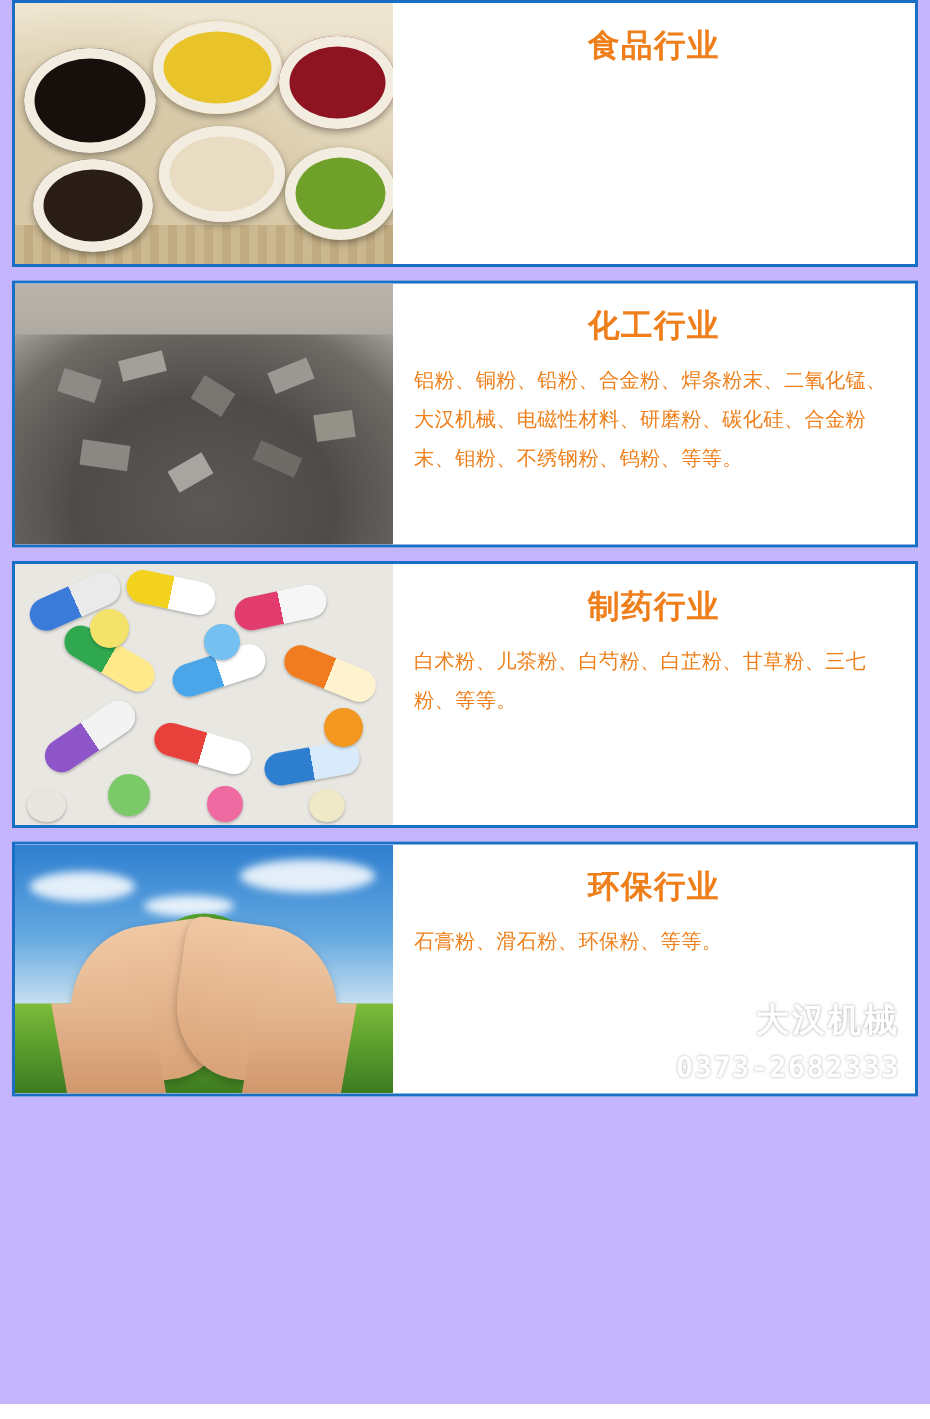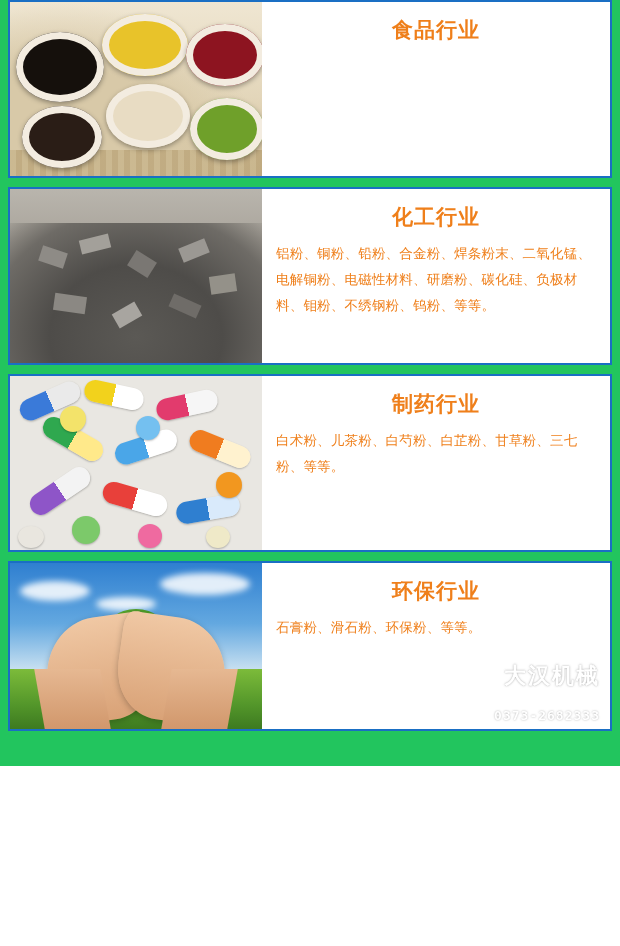--- a/index.html
+++ b/index.html
@@ -3,23 +3,23 @@
 <meta charset="utf-8">
 <style>
   * { box-sizing: border-box; }
   html, body {
     margin: 0; padding: 0;
     background: #ffffff;
     font-family: "Liberation Sans", "DejaVu Sans", sans-serif;
   }
   .page {
     width: 620px;
-    height: 766px;
+    height: 936px;
     position: relative;
-    background: #22c55e;
+    background: #c4b5fd;
     overflow: hidden;
   }
   .card {
     position: relative;
     margin: 0 8px 9px 8px;
     border: 2px solid #1a6fc4;
     background: #ffffff;
     display: flex;
     align-items: stretch;
     overflow: hidden;
@@ -180,24 +180,24 @@
     color: #ffffff;
     letter-spacing: 2px;
     text-shadow: 0 0 2px rgba(120,120,120,.7);
   }
   .logo-en {
     font-size: 9px; color: #ffffff; letter-spacing: 3px;
     margin-left: 2px; margin-top: -3px;
   }
   .logo-phone {
     font-family: "DejaVu Sans Mono", monospace;
-    font-size: 13px; font-weight: bold; color: #ffffff;
+    font-size: 19px; font-weight: bold; color: #ffffff;
     letter-spacing: 1px;
     text-shadow: 0 0 2px rgba(120,120,120,.6);
-    margin-top: 13px;
+    margin-top: 2px;
   }
 </style>
 </head>
 <body>
 
 <div class="page">
 
   <div class="card" style="height:178px;">
     <div class="card-media">
       <div class="food">
@@ -237,21 +237,21 @@
         <div class="shard" style="left:120px;top:66px;width:24px;height:18px;transform:rotate(32deg);background:#7a7773;"></div>
         <div class="shard" style="left:170px;top:54px;width:28px;height:15px;transform:rotate(-22deg);background:#9b9893;"></div>
         <div class="shard" style="left:44px;top:106px;width:32px;height:17px;transform:rotate(8deg);background:#8b8883;"></div>
         <div class="shard" style="left:104px;top:118px;width:26px;height:16px;transform:rotate(-30deg);background:#a8a5a0;"></div>
         <div class="shard" style="left:160px;top:110px;width:30px;height:14px;transform:rotate(24deg);background:#6f6c68;"></div>
         <div class="shard" style="left:200px;top:86px;width:26px;height:18px;transform:rotate(-8deg);background:#949189;"></div>
       </div>
     </div>
     <div class="card-body">
       <div class="card-title">化工行业</div>
-      <div class="card-desc">铝粉、铜粉、铅粉、合金粉、焊条粉末、二氧化锰、电解铜粉、电磁性材料、研磨粉、碳化硅、负极材料、钼粉、不绣钢粉、钨粉、等等。</div>
+      <div class="card-desc">铝粉、铜粉、铅粉、合金粉、焊条粉末、二氧化锰、大汉机械、电磁性材料、研磨粉、碳化硅、合金粉末、钼粉、不绣钢粉、钨粉、等等。</div>
     </div>
   </div>
 
   <div class="card" style="height:178px;justify-content:space-between;">
     <div class="card-media">
       <div class="pharma">
         <div class="cap" style="left:8px;top:14px;width:64px;height:22px;transform:rotate(-24deg);background:linear-gradient(90deg,#3a7ad9 50%,#eaeaea 50%);"></div>
         <div class="cap" style="left:74px;top:8px;width:60px;height:22px;transform:rotate(12deg);background:linear-gradient(90deg,#f2d21c 50%,#ffffff 50%);"></div>
         <div class="cap" style="left:146px;top:18px;width:62px;height:22px;transform:rotate(-12deg);background:linear-gradient(90deg,#e23b6d 50%,#f6f6f6 50%);"></div>
         <div class="cap" style="left:30px;top:52px;width:66px;height:22px;transform:rotate(30deg);background:linear-gradient(90deg,#2fa84f 50%,#ffe98a 50%);"></div>

